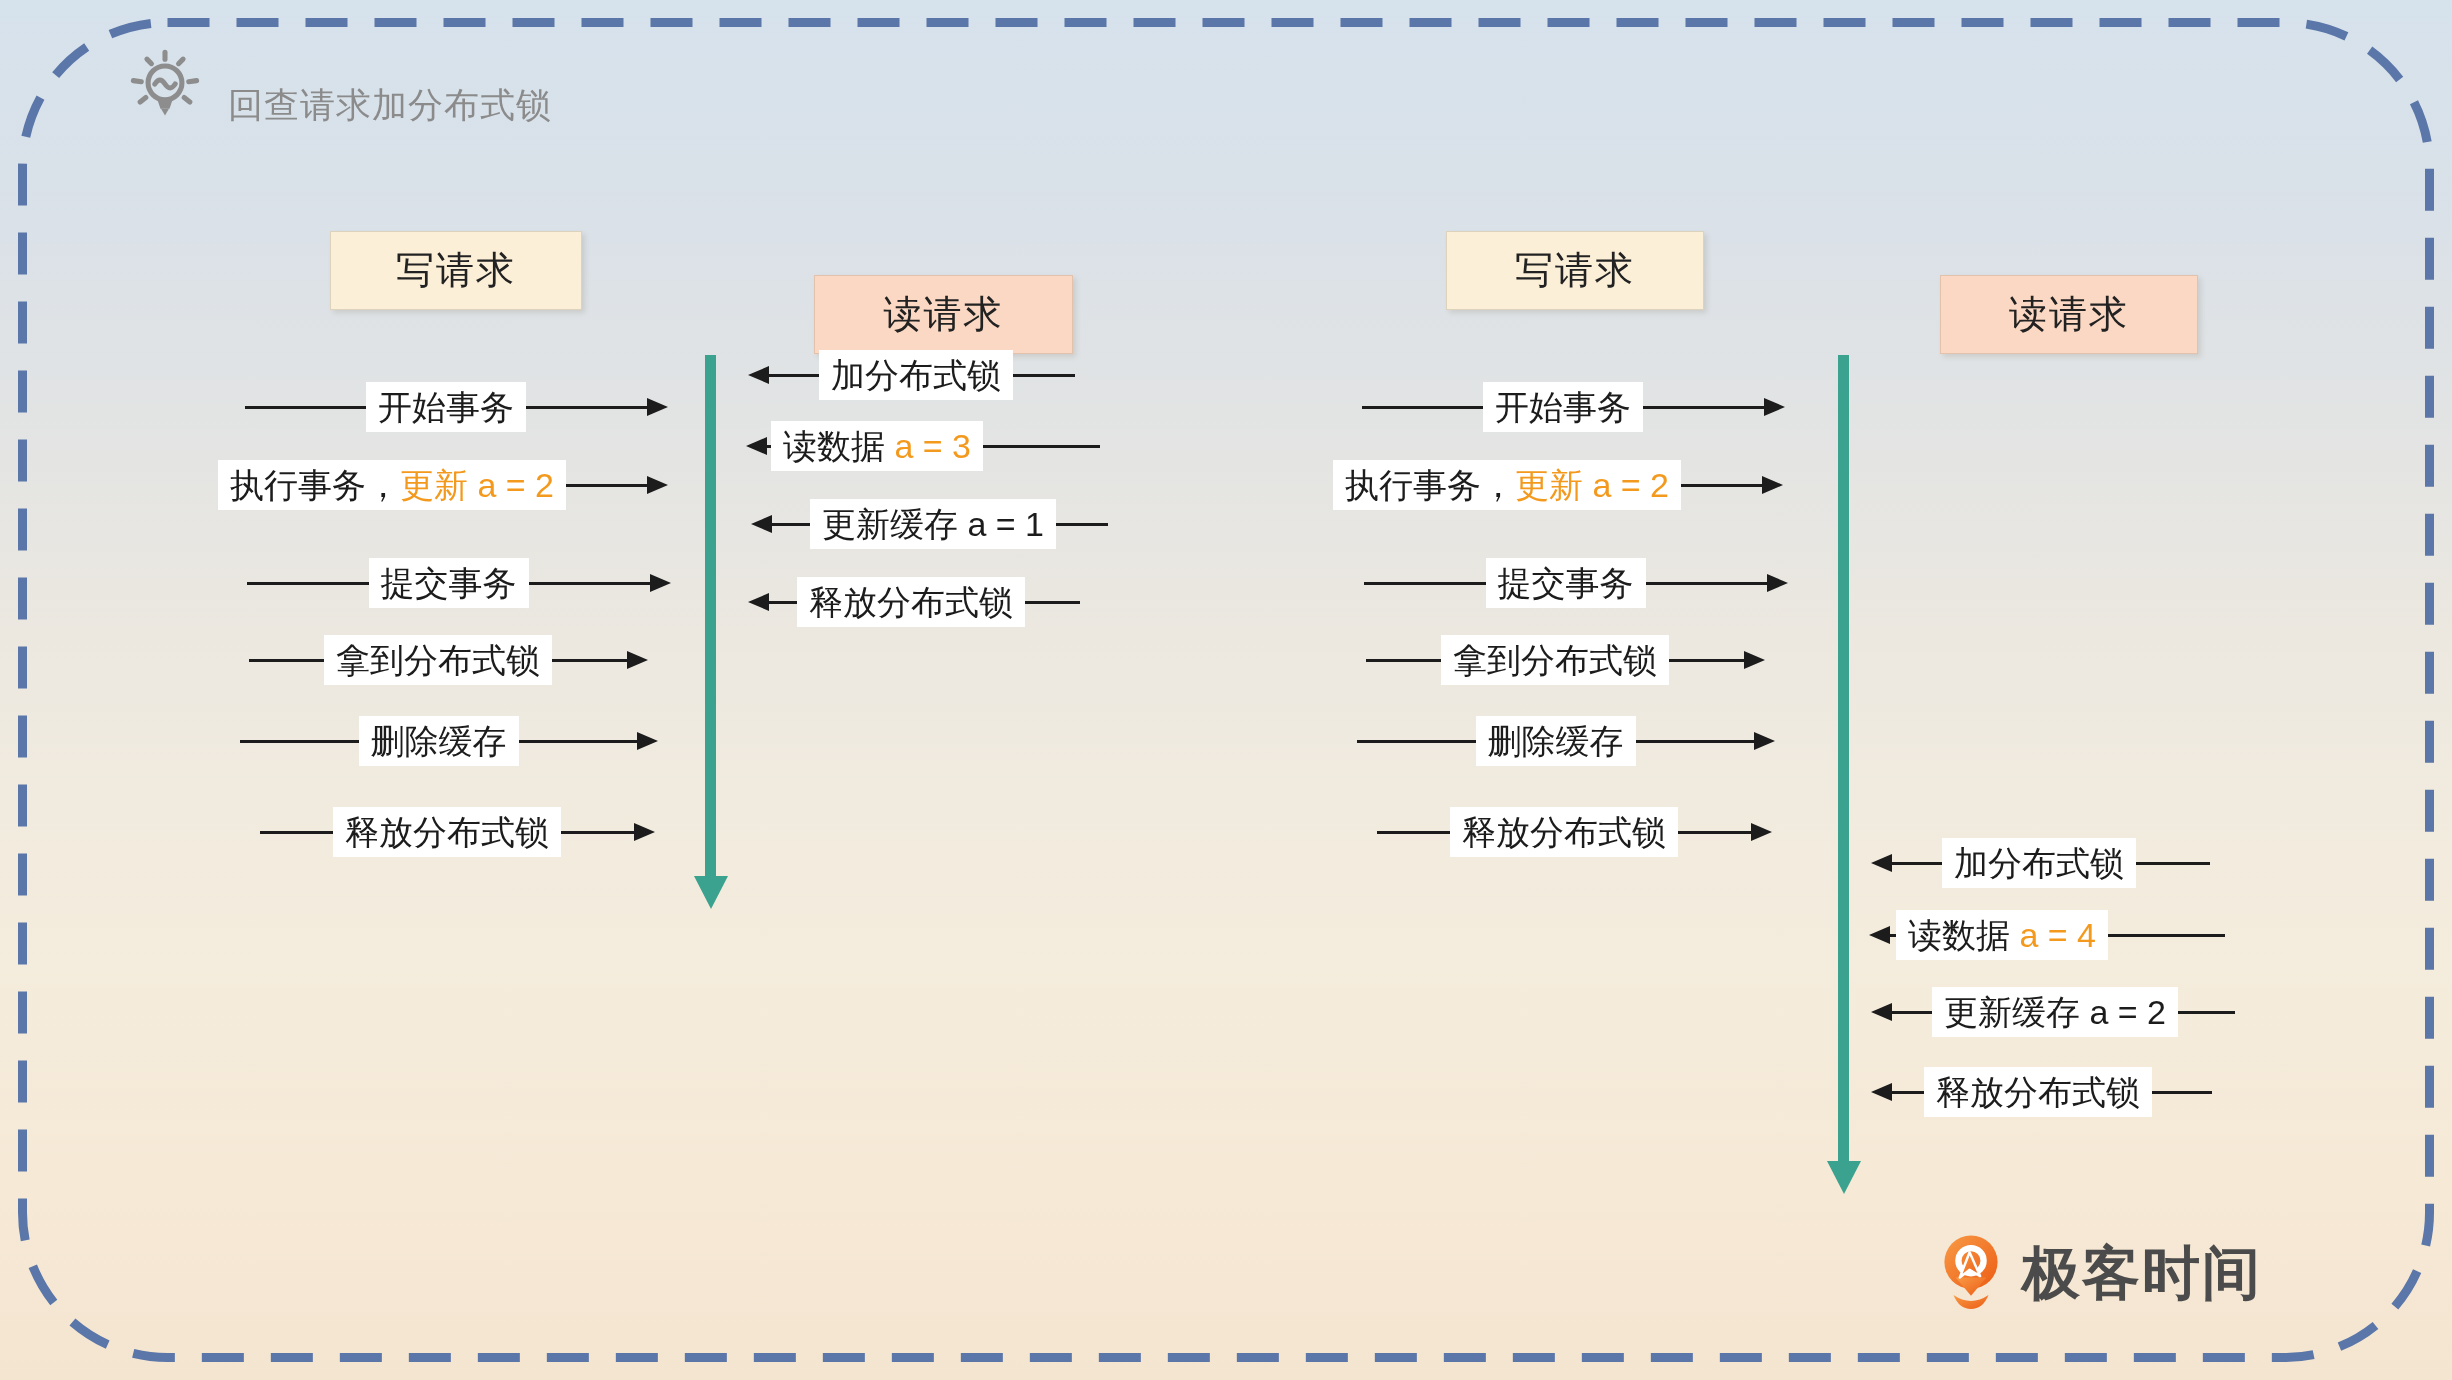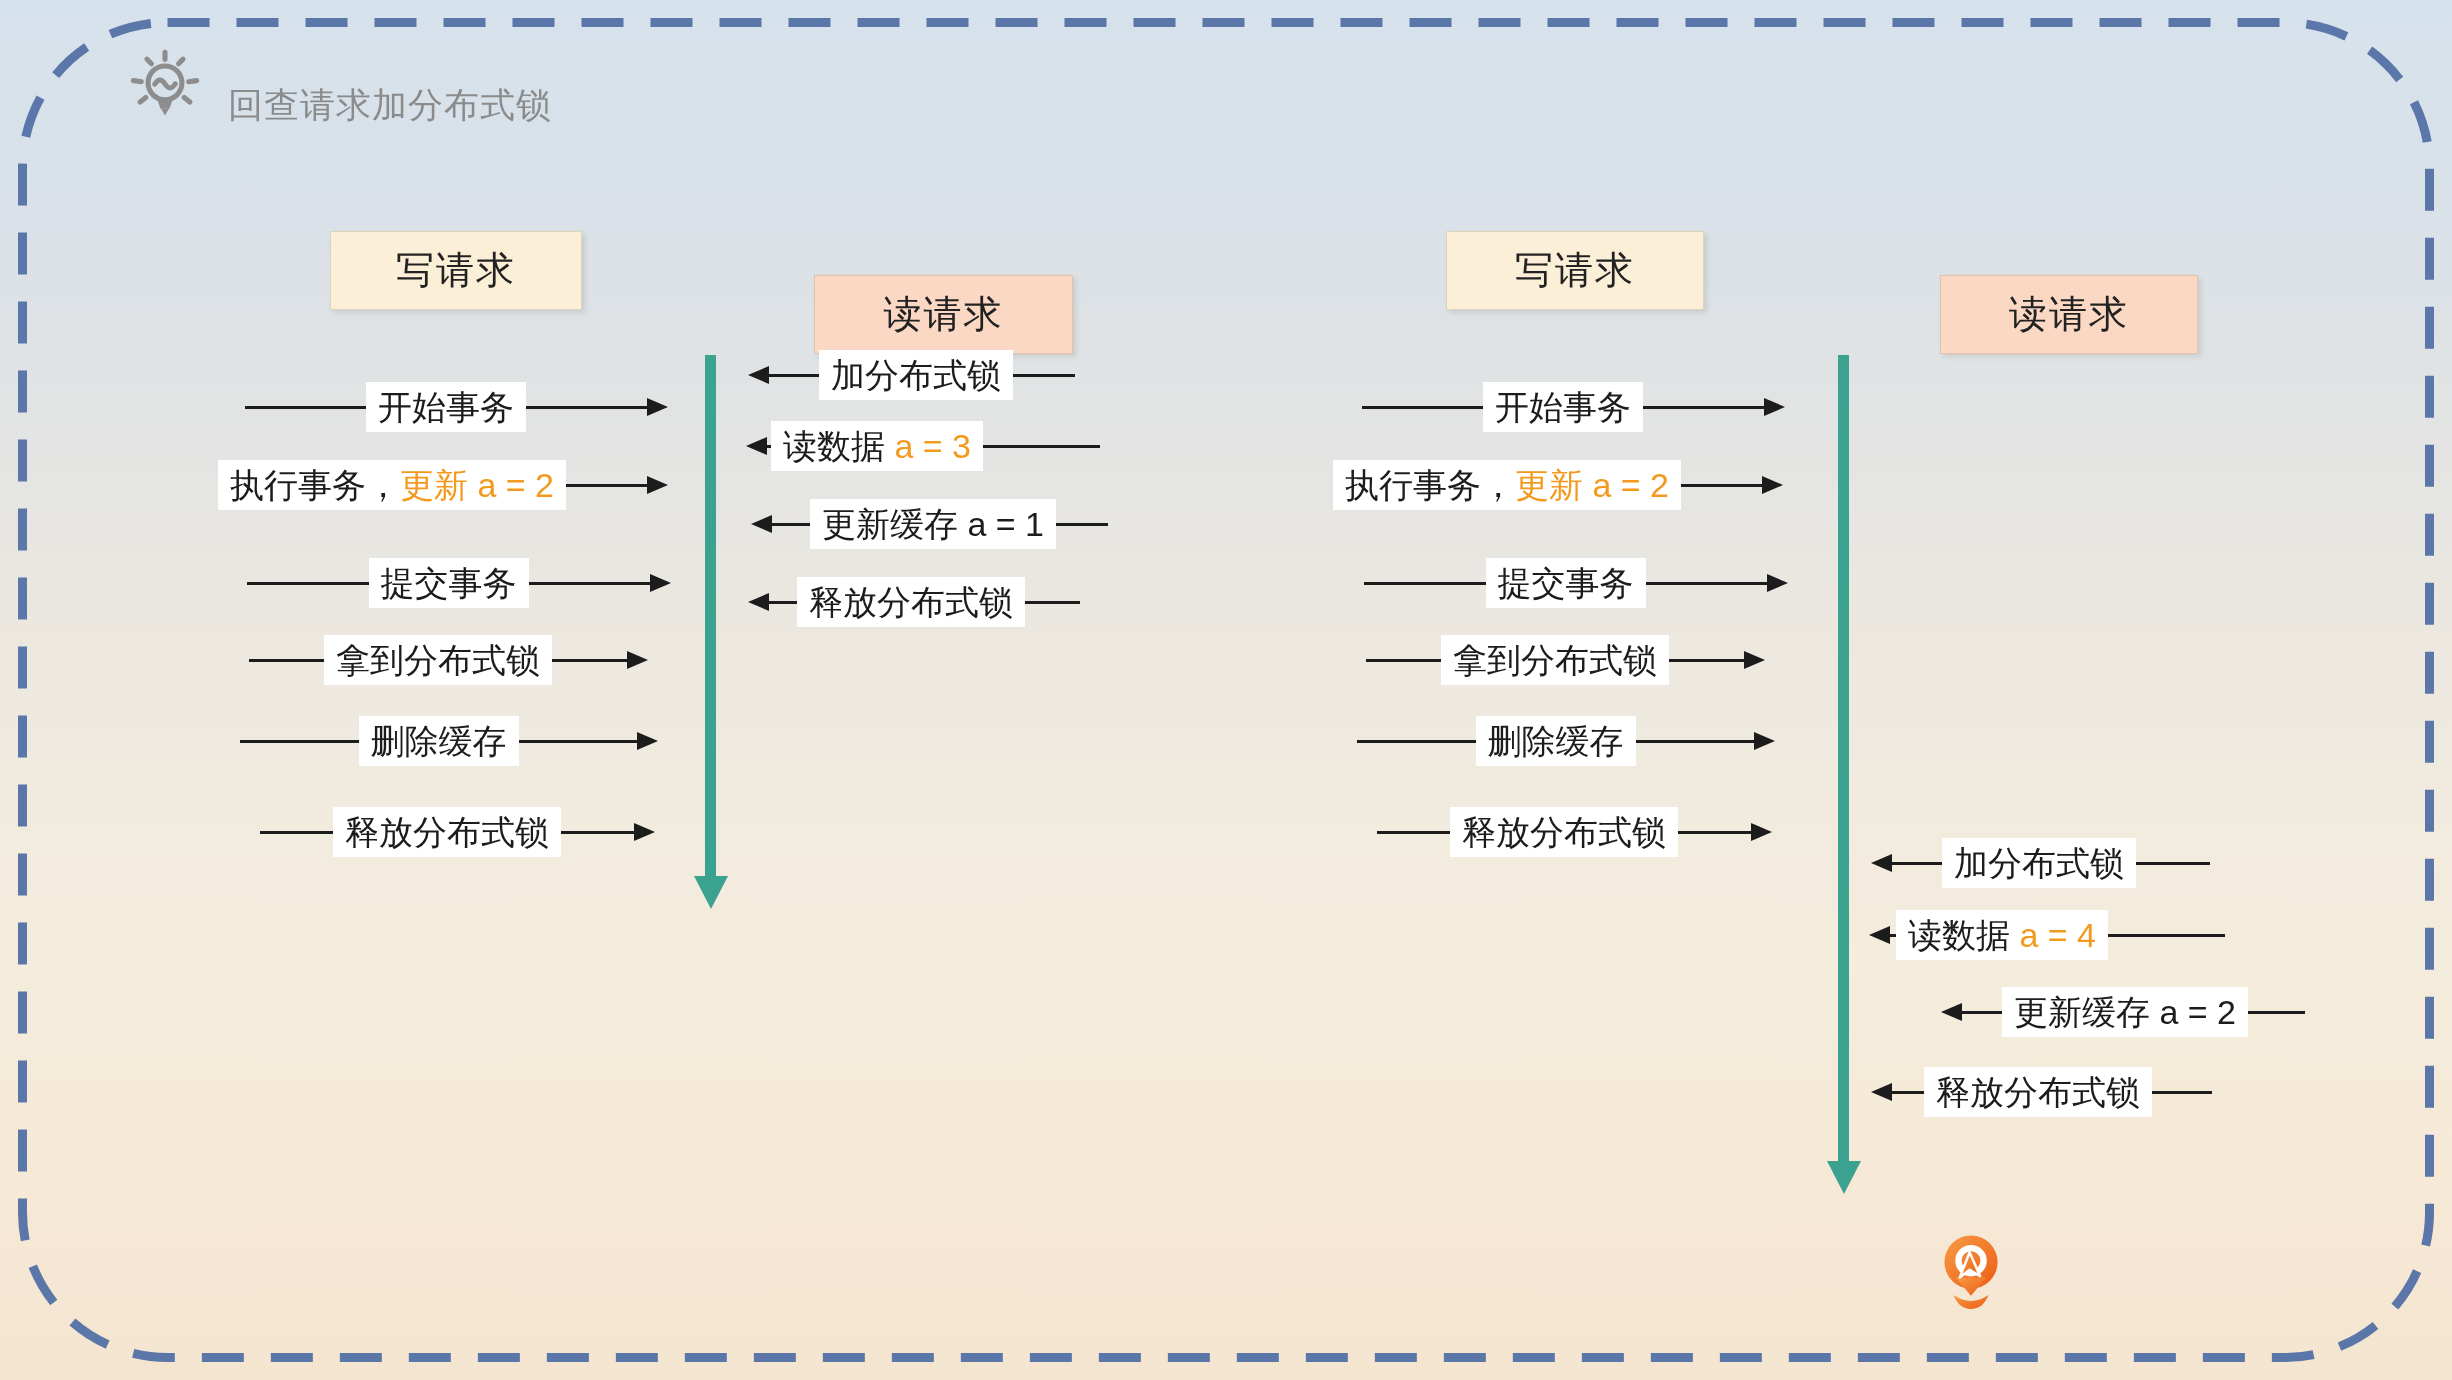--- a/index.html
+++ b/index.html
@@ -222,21 +222,21 @@
     <i class="ln grow"></i>
   </div>
 
   <div class="msg" style="left:1869px;top:912px;width:356px;">
     <i class="ah-l"></i>
       <i class="ln" style="width:6px;"></i>
     <span class="lbl"><span>读数据 </span><span class="hl">a = 4</span></span>
     <i class="ln grow"></i>
   </div>
 
-  <div class="msg" style="left:1941px;top:989px;width:364px;justify-content:space-between;">
+  <div class="msg" style="left:1871px;top:989px;width:364px;justify-content:space-between;">
     <i class="ah-l"></i>
       <i class="ln" style="width:40px;"></i>
     <span class="lbl"><span>更新缓存 a = 2</span></span>
     <i class="ln grow"></i>
   </div>
 
   <div class="msg" style="left:1871px;top:1069px;width:341px;">
     <i class="ah-l"></i>
       <i class="ln" style="width:32px;"></i>
     <span class="lbl"><span>释放分布式锁</span></span>
@@ -250,15 +250,16 @@
           <stop offset="0" stop-color="#f89b45"></stop>
           <stop offset="1" stop-color="#ec5c15"></stop>
         </linearGradient>
       </defs>
       <circle cx="50" cy="42" r="38" fill="url(#gk)"></circle>
       <path d="M28 64 L72 64 L50 90 Z" fill="url(#gk)"></path>
       <path d="M25 89 Q50 106 75 89 Q67 109 50 109 Q33 109 25 89 Z" fill="url(#gk)"></path>
       <circle cx="50" cy="40" r="18" fill="none" stroke="#ffffff" stroke-width="9"></circle>
       <path d="M48 28 L63 62 L48 53 L34 64 Z" fill="url(#gk)" stroke="#ffffff" stroke-width="3.5" stroke-linejoin="round"></path>
     </svg>
+    <span class="logo-text">极客时间</span>
   </div>
 
 </div>
 
 </body></html>

